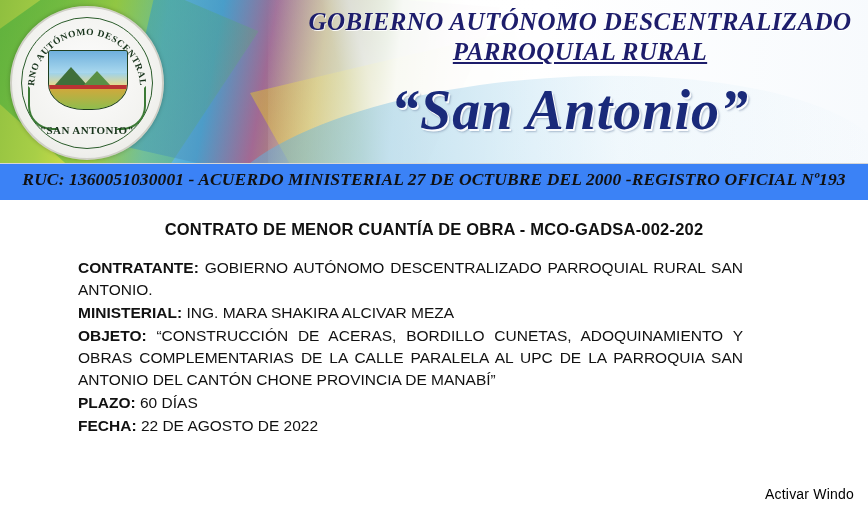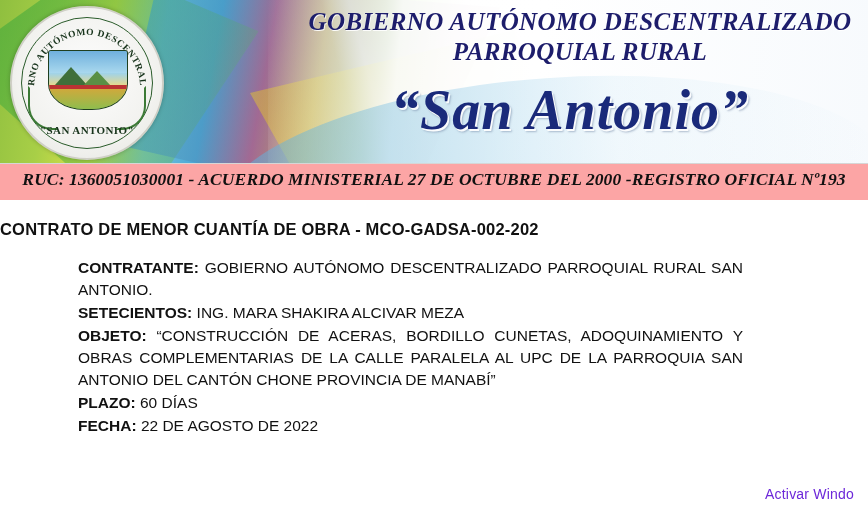--- a/index.html
+++ b/index.html
@@ -149,42 +149,42 @@
     width: 560px;
     text-align: center;
     font-family: "Liberation Serif", serif;
     font-weight: bold;
     font-style: italic;
     color: #1d1d6b;
     letter-spacing: 0.4px;
     text-shadow: 0.6px 0.6px 0 rgba(255,255,255,0.9);
   }
   .header-line1 { top: 8px; font-size: 25px; }
-  .header-line2 { top: 38px; font-size: 25px; }
+  .header-line2 { top: 38px; font-size: 25px; text-decoration: underline; }
 
   .header-title {
     position: absolute;
     left: 290px;
     top: 78px;
     width: 560px;
     text-align: center;
     font-family: "Liberation Serif", serif;
     font-style: italic;
     font-weight: bold;
     font-size: 56px;
     color: #1a2a7a;
     letter-spacing: 1px;
     text-shadow: 1.5px 1.5px 0 rgba(255,255,255,0.95), 2.5px 2.5px 2px rgba(120,140,170,0.55);
   }
 
   .ruc-bar {
     position: relative;
     width: 868px;
     height: 36px;
-    background: #fca5a5;
+    background: #3b82f6;
     border-top: 1px solid #d6d6d6;
   }
   .ruc-text {
     position: absolute;
     left: 0; right: 0;
     top: 5px;
     text-align: center;
     font-family: "Liberation Serif", serif;
     font-style: italic;
     font-weight: bold;
@@ -192,21 +192,21 @@
     color: #111111;
     letter-spacing: 0.1px;
   }
 
   
   .doc-body {
     position: relative;
     padding: 14px 0 0 0;
   }
   .doc-title {
-    text-align: left;
+    text-align: center;
     font-size: 16.5px;
     font-weight: bold;
     color: #111;
     letter-spacing: 0.2px;
     margin: 6px 0 18px 0;
   }
   .content {
     margin: 0 125px 0 78px;
     font-size: 15.5px;
     line-height: 1.42;
@@ -218,21 +218,21 @@
   }
   .lbl { font-weight: bold; }
   .p-objeto { text-align: justify; text-justify: inter-word; }
   .p-objeto .val { }
 
   .watermark {
     position: absolute;
     right: 14px;
     bottom: 4px;
     font-size: 14px;
-    color: #6d28d9;
+    color: #000000;
     font-family: "Liberation Sans", sans-serif;
     letter-spacing: 0.2px;
     user-select: none;
     margin-top: 40px;
   }
 </style>
 </head>
 <body>
 
 <div class="page">
@@ -280,21 +280,21 @@
     <div class="doc-title">CONTRATO DE MENOR CUANTÍA DE OBRA - MCO-GADSA-002-202</div>
 
     <div class="content">
 
       <p>
         <span class="lbl">CONTRATANTE:</span>
         <span class="val">GOBIERNO AUTÓNOMO DESCENTRALIZADO PARROQUIAL RURAL SAN ANTONIO.</span>
       </p>
 
       <p>
-        <span class="lbl">SETECIENTOS:</span>
+        <span class="lbl">MINISTERIAL:</span>
         <span class="val">ING. MARA SHAKIRA ALCIVAR MEZA</span>
       </p>
 
       <p class="p-objeto">
         <span class="lbl">OBJETO:</span>
         <span class="val">“CONSTRUCCIÓN DE ACERAS, BORDILLO CUNETAS, ADOQUINAMIENTO Y OBRAS COMPLEMENTARIAS DE LA CALLE PARALELA AL UPC DE LA PARROQUIA SAN ANTONIO DEL CANTÓN CHONE PROVINCIA DE MANABÍ”</span>
       </p>
 
 
       <p>

